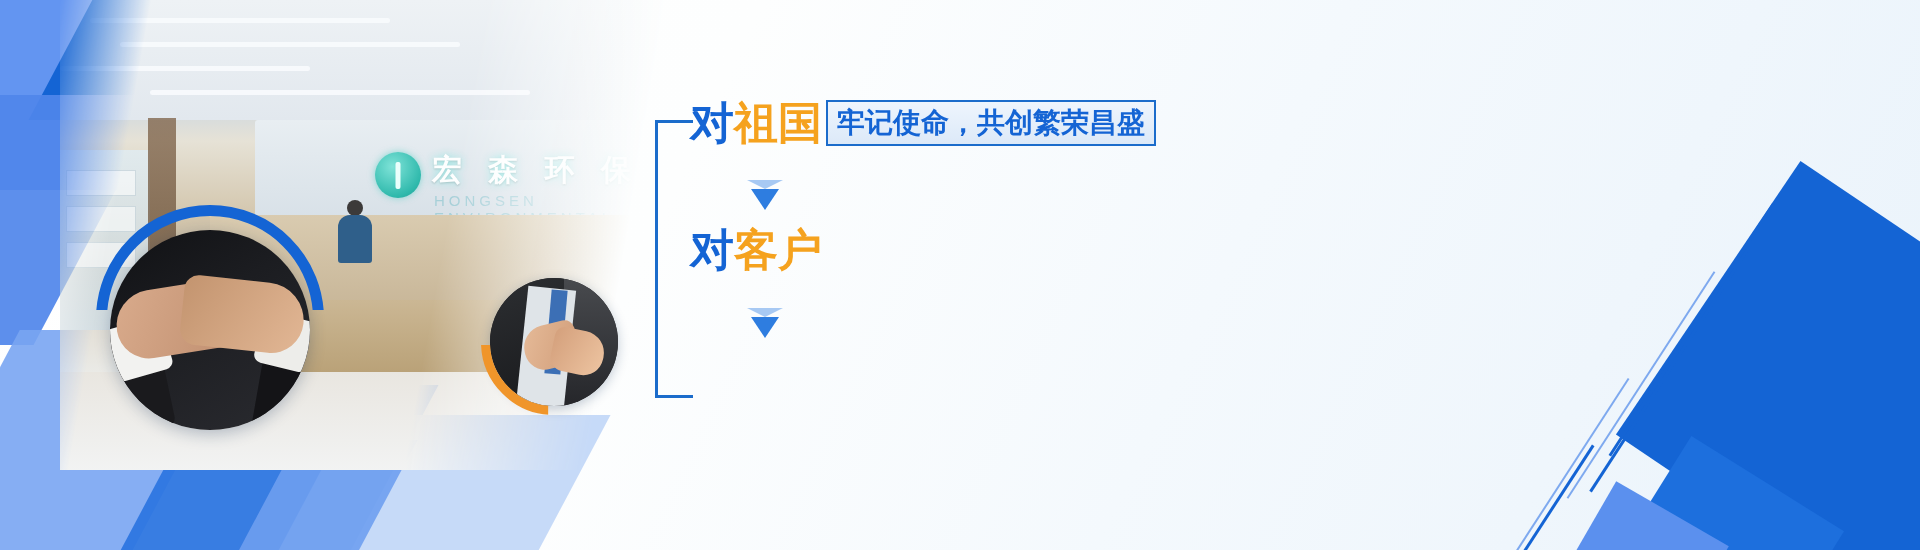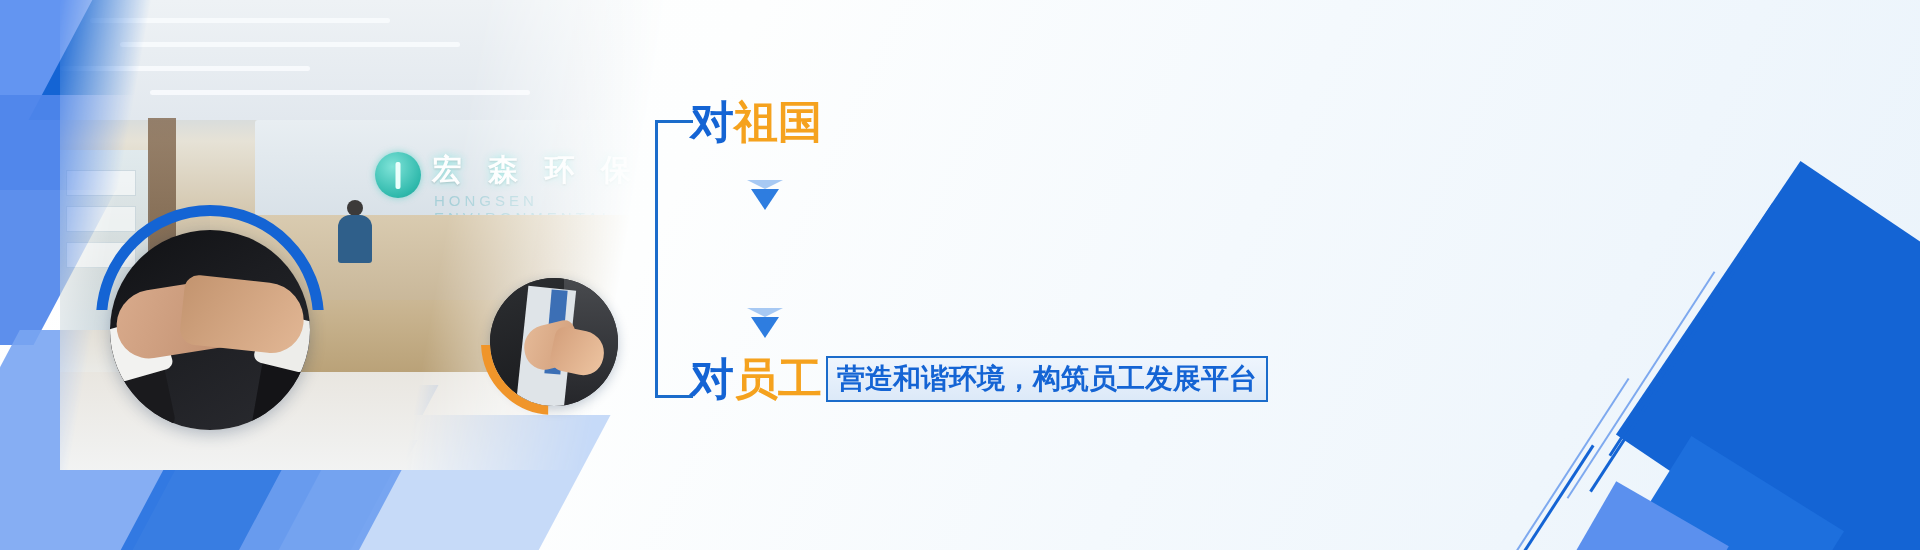--- a/index.html
+++ b/index.html
@@ -369,24 +369,22 @@
       <div class="top"></div>
       <div class="bot"></div>
     </div>
     <div class="arrow arrow-2">
       <div class="top"></div>
       <div class="bot"></div>
     </div>
 
     <div class="row row-1">
       <div class="lead"><span class="c1">对</span><span class="c2">祖国</span></div>
+      <div class="tagbox">牢记使命，共创繁荣昌盛</div>
     </div>
 
     <div class="row row-2">
-    </div>
-
-    <div class="row row-3">
-      <div class="lead"><span class="c1">对</span><span class="c2">员工</span></div>
-      <div class="tagbox">营造和谐环境，构筑员工发展平台</div>
-    </div>
+      <div class="lead"><span class="c1">对</span><span class="c2">客户</span></div>
+    </div>
+
 
   </div>
 </div>
 
 </body></html>

